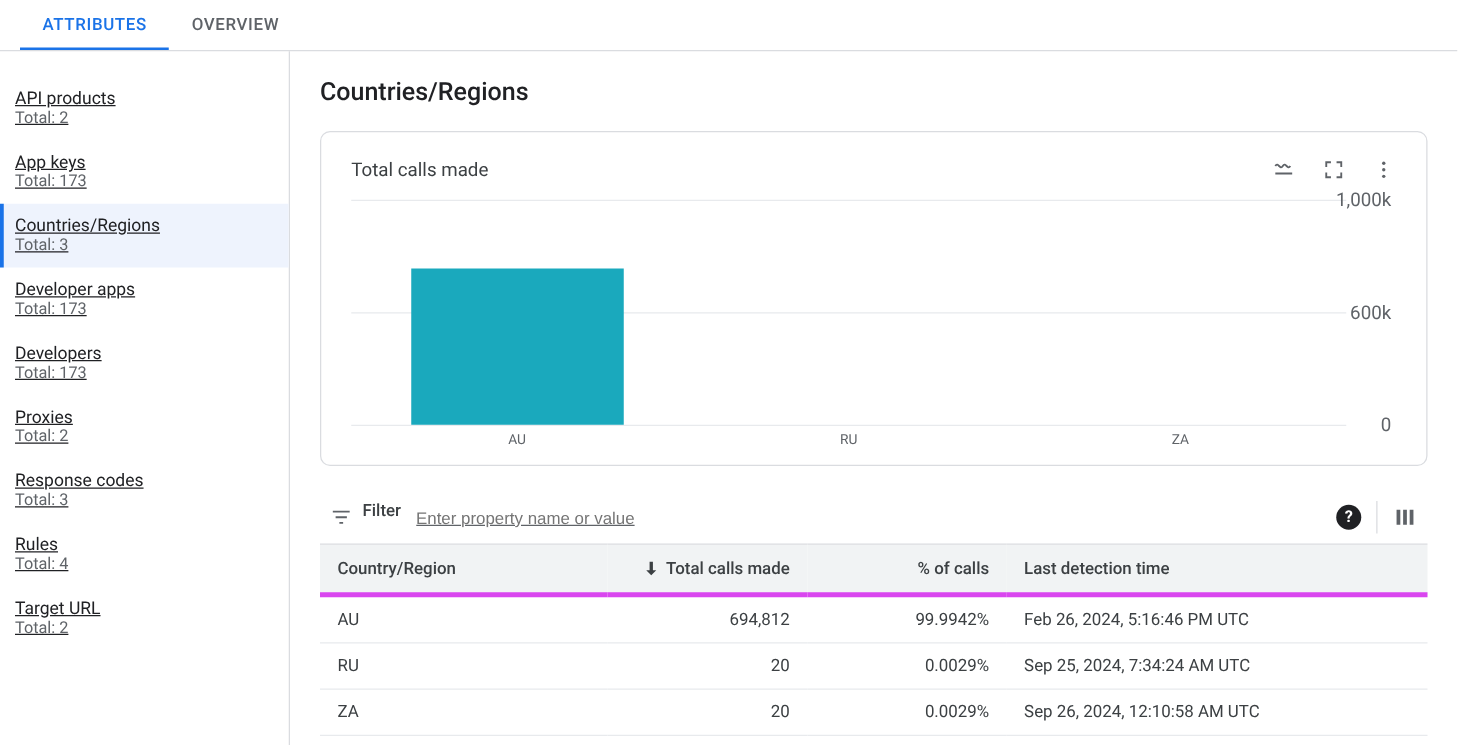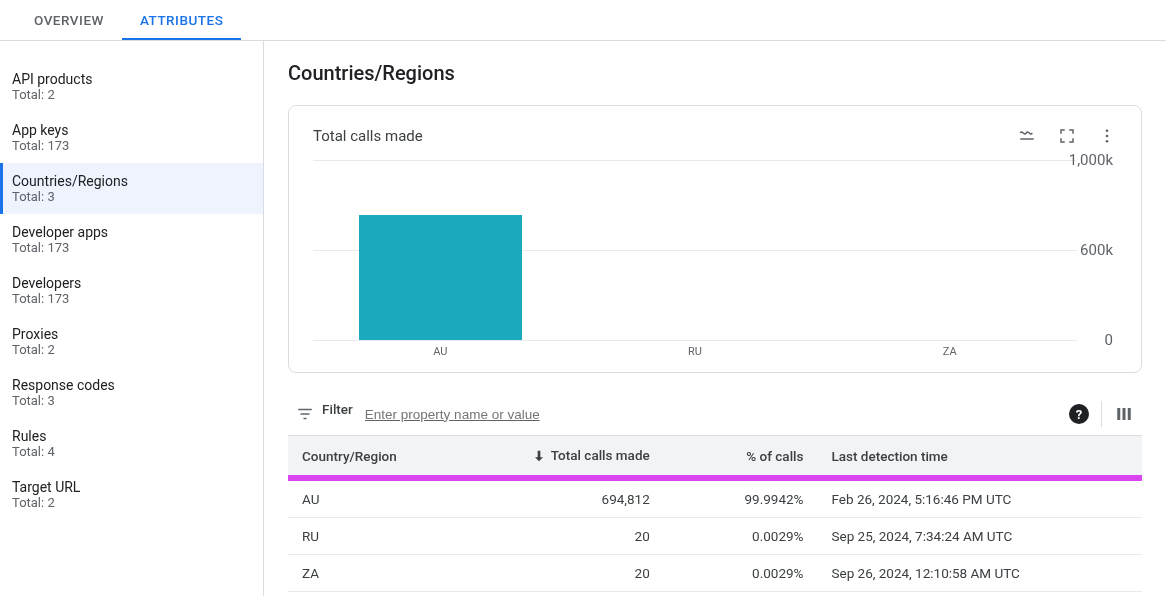--- a/index.html
+++ b/index.html
@@ -5,21 +5,21 @@
     * { box-sizing: border-box; margin: 0; padding: 0; }
     body { font-family: 'Google Sans', Roboto, Arial, sans-serif; color: #202124; background: #fff; width: 1166px; height: 596px; overflow: hidden; }
 
     
     .tabs { display: flex; border-bottom: 1px solid #dadce0; padding-left: 16px; }
     .tab { padding: 12px 18px 10px 18px; font-size: 13.5px; font-weight: 500; letter-spacing: 0.5px; color: #5f6368; cursor: pointer; border-bottom: 2px solid transparent; }
     .tab.active { color: #1a73e8; border-bottom-color: #1a73e8; }
 
     
     .body { display: flex; height: calc(596px - 41px); }
-    .sidebar { width: 264px; border-right: 1px solid #dadce0; overflow-y: auto; padding-top: 20px; }
+    .sidebar { width: 232px; border-right: 1px solid #dadce0; overflow-y: auto; padding-top: 20px; text-decoration: underline; }
     .sb-item { padding: 10px 12px 10px 12px; cursor: pointer; }
     .sb-item .sb-title { font-size: 14px; color: #202124; }
     .sb-item .sb-sub { font-size: 13px; color: #5f6368; margin-top: 0; }
     .sb-item.selected { background: #eef3fd; border-left: 3px solid #1a73e8; padding-left: 9px; }
 
     .main { flex: 1; padding: 20px 24px 24px 24px; overflow-y: auto; }
     .page-title { font-size: 20px; font-weight: 500; margin-bottom: 20px; }
 
     
     .card { border: 1px solid #dadce0; border-radius: 8px; padding: 20px 24px 12px 24px; margin-bottom: 22px; }
@@ -41,33 +41,33 @@
 
     
     .filter-row { display: flex; padding: 6px 8px 8px 8px; }
     .filter-ic { color: #5f6368; margin-right: 8px; display:flex; align-items:center;}
     .filter-label { font-size: 13.5px; font-weight: 500; color: #3c4043; margin-right: 12px; }
     .filter-input { flex: 1; border: none; outline: none; font-size: 13.5px; color: #5f6368; background: transparent; text-decoration: underline; }
     .filter-right { display: flex; align-items: center; gap: 12px; }
     .divider-v { width: 1px; height: 26px; background: #dadce0; }
 
     table { width: 100%; border-collapse: collapse; font-size: 13.5px; }
-    thead th { background: #f1f3f4; text-align: left; font-weight: 500; color: #3c4043; padding: 11px 14px; border-top: 1px solid #dadce0; border-bottom: 6px solid #d946ef; }
+    thead th { background: #f1f3f4; text-align: left; font-weight: 500; color: #3c4043; padding: 11px 14px; border-top: 1px solid #dadce0; border-bottom: 4px solid #d946ef; }
     tbody td { padding: 10px 14px; border-bottom: 1px solid #e8eaed; color: #3c4043; }
     th.num, td.num { text-align: right; }
     .sort-ic { display: inline-flex; vertical-align: middle; margin-right: 4px; }
 
     .help-circle { width:20px; height:20px; border-radius:50%; background:#202124; color:#fff; font-size:13px; font-weight:700; display:flex; align-items:center; justify-content:center;}
   </style>
 </head>
 <body>
 
 <div class="tabs">
+  <div class="tab active">ATTRIBUTES</div>
   <div class="tab">OVERVIEW</div>
-  <div class="tab active">ATTRIBUTES</div>
 </div>
 
 <div class="body">
 
   <div class="sidebar" id="sidebar">
       <div class="sb-item">
         <div class="sb-title">API products</div>
         <div class="sb-sub">Total: 2</div>
       </div>
       <div class="sb-item">

